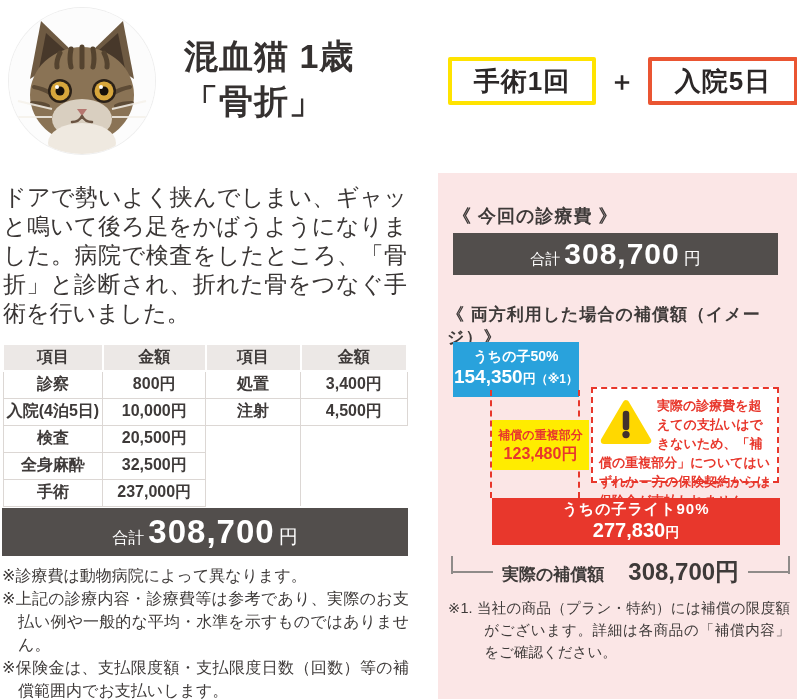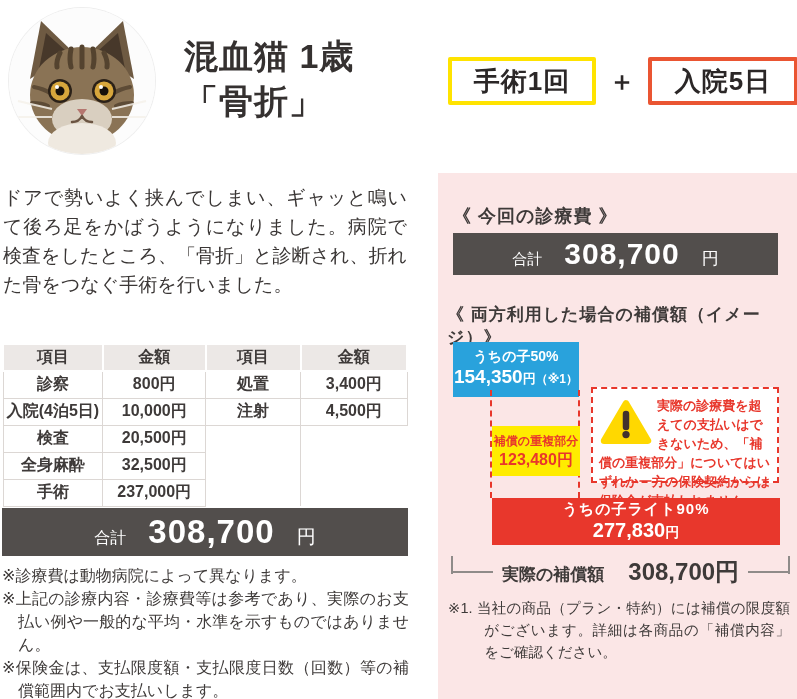--- a/index.html
+++ b/index.html
@@ -16,27 +16,27 @@
   .case-title{position:absolute;left:184px;top:34px;font-size:34px;font-weight:bold;line-height:45px;letter-spacing:1px;color:#353130;}
 
   
   .badges{position:absolute;left:448px;top:57px;display:flex;align-items:center;gap:13px;}
   .badge{height:48px;display:flex;align-items:center;justify-content:center;background:#fff;border-radius:2px;font-size:26px;font-weight:bold;color:#2b2727;letter-spacing:1px;}
   .badge.surgery{width:148px;border:4px solid var(--badge-yellow);}
   .badge.hospital{width:150px;border:4px solid var(--orange);}
   .badge-plus{font-size:26px;font-weight:bold;color:#2b2727;}
 
   
-  .description{position:absolute;left:3px;top:183px;width:404px;font-size:19px;line-height:29px;text-align:justify;font-weight:500;color:#3a3635;}
+  .description{position:absolute;left:3px;top:183px;width:404px;font-size:23px;line-height:29px;text-align:justify;font-weight:500;color:#3a3635;}
   .table-title{position:absolute;left:0;top:314px;width:410px;text-align:center;font-size:20px;font-weight:bold;letter-spacing:4px;margin-top:40px;}
   table.bill{position:absolute;left:2px;top:343px;width:406px;border-collapse:collapse;background:#fff;}
   table.bill th{background:var(--tbl-head);border:2px solid #fff;height:27px;font-size:16px;font-weight:bold;text-align:center;}
   table.bill td{border:1px solid var(--tbl-border);height:27px;font-size:16px;font-weight:bold;text-align:center;white-space:nowrap;}
   table.bill td.empty{border:none;border-left:1px solid var(--tbl-border);}
-  .total-bar{position:absolute;display:flex;align-items:baseline;justify-content:center;gap:22px;background:var(--dark);color:#fff;}
+  .total-bar{position:absolute;display:flex;align-items:baseline;justify-content:center;gap:4px;background:var(--dark);color:#fff;}
   .total-bar.left{left:2px;top:508px;width:406px;height:48px;padding-top:5px;}
   .total-bar .t-label{font-size:16px;}
   .total-bar .t-value{font-size:33px;font-weight:bold;letter-spacing:1px;text-align:right;}
   .total-bar .t-unit{font-size:19px;}
   .notes{position:absolute;left:2px;top:564px;width:407px;font-size:16px;line-height:23px;}
   .note{padding-left:1em;text-indent:-1em;text-align:justify;}
 
   
   .panel{position:absolute;left:438px;top:173px;width:359px;height:526px;background:var(--pink);}
   .panel h3{position:absolute;font-weight:bold;letter-spacing:1px;}
@@ -48,21 +48,21 @@
   .total-bar.right .t-unit{font-size:17px;}
 
   .box{position:absolute;display:flex;flex-direction:column;align-items:center;justify-content:center;text-align:center;}
   .blue-box{left:15px;top:169px;width:126px;height:55px;background:var(--blue);color:#fff;}
   .blue-box .l1{font-size:14px;font-weight:bold;line-height:17px;}
   .blue-box .v{font-size:19px;font-weight:bold;line-height:23px;}
   .blue-box .u{font-size:13px;}
   .blue-box .n{font-size:12px;}
   .dash{position:absolute;width:0;border-left:2px dashed var(--red);top:217px;height:108px;}
   .dash.dl{left:52px;} .dash.dr{left:140px;}
-  .yellow-box{left:54px;top:253px;width:88px;height:50px;background:var(--yellow);color:var(--red);}
+  .yellow-box{left:54px;top:247px;width:97px;height:50px;background:var(--yellow);color:var(--red);}
   .yellow-box .l1{font-size:12px;font-weight:bold;line-height:16px;}
   .yellow-box .v{font-size:16px;font-weight:bold;line-height:21px;}
   .warn-box{position:absolute;left:153px;top:214px;width:188px;height:96px;background:#fff;border:2px dashed var(--red);padding:7px 6px 4px 6px;}
   .warn-box .w-text{font-size:13px;font-weight:bold;color:var(--red);line-height:18px;text-align:justify;}
   .warn-tri{float:left;width:52px;height:46px;margin:3px 5px 0 1px;}
   .red-box{left:54px;top:325px;width:288px;height:47px;background:var(--red);color:#fff;}
   .red-box .l1{font-size:15px;font-weight:bold;line-height:19px;letter-spacing:1px;}
   .red-box .v{font-size:20px;font-weight:bold;line-height:24px;}
   .red-box .u{font-size:14px;}
 

